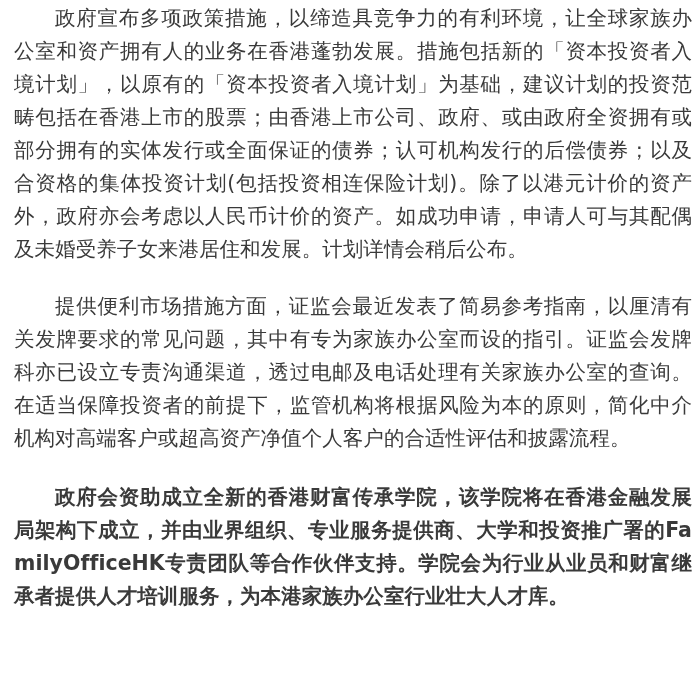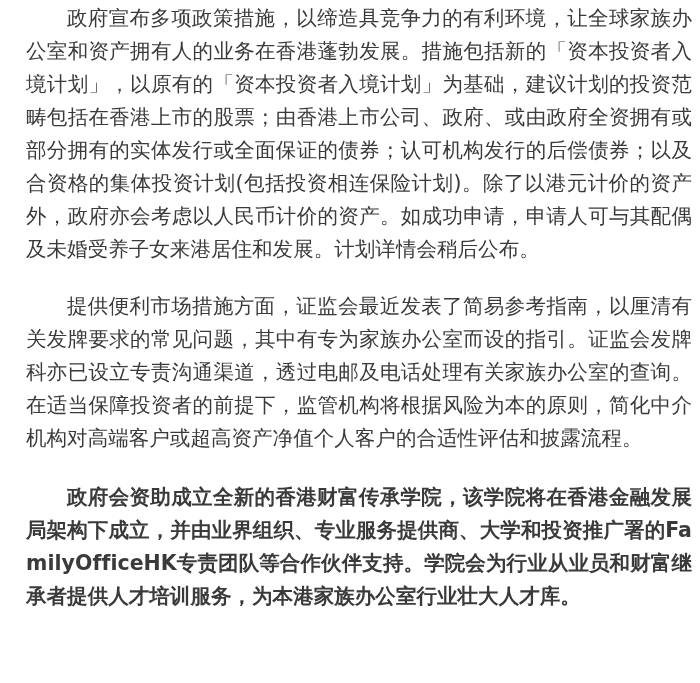--- a/index.html
+++ b/index.html
@@ -18,21 +18,21 @@
       left: 10px;
       top: 2px;
       width: 682px;
       font-family: "DejaVu Sans", "Liberation Sans", sans-serif;
       font-size: 20.5px;
       line-height: 33px;
       color: #3a3a3a;
       letter-spacing: 0.05px;
     }
     .para {
-      margin: 0 0 28px 16px;
+      margin: 0 0 28px 4px;
       text-indent: 2em;
       text-align: justify;
       word-break: break-all;
     }
     .para:nth-child(1) { margin-bottom: 24px; }
     .para:nth-child(2) { margin-bottom: 26px; }
     .para:nth-child(3) { margin-bottom: 26px; font-weight: bold; }
   </style>
 </head>
 <body>

